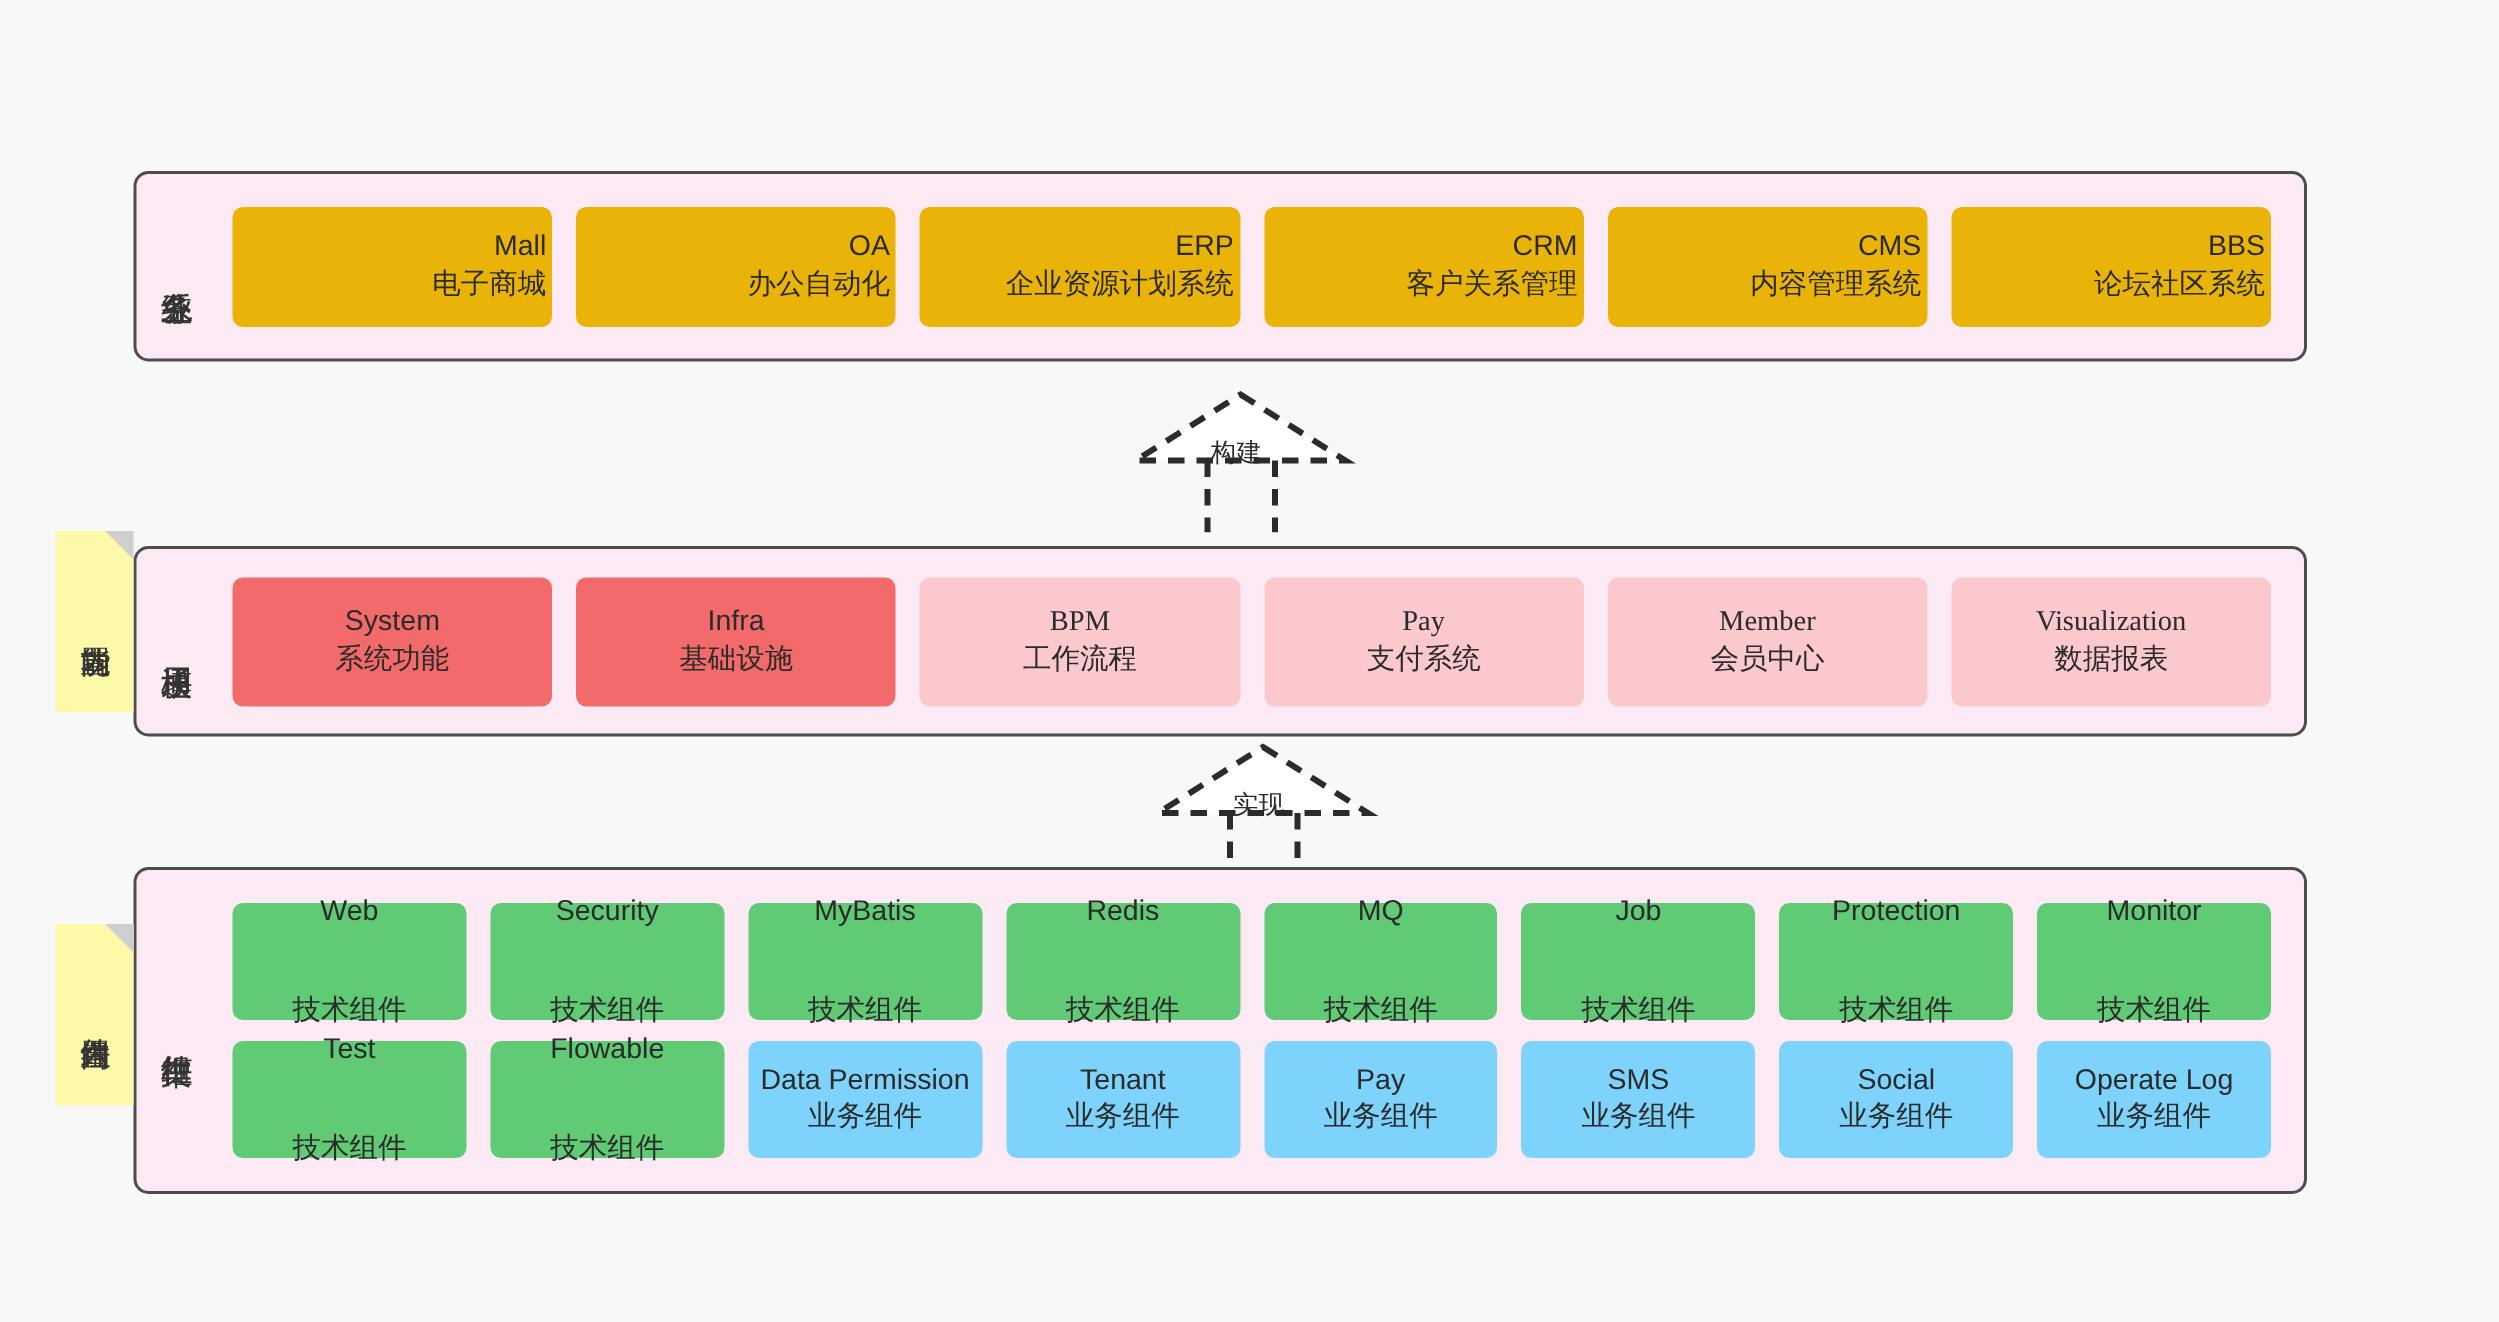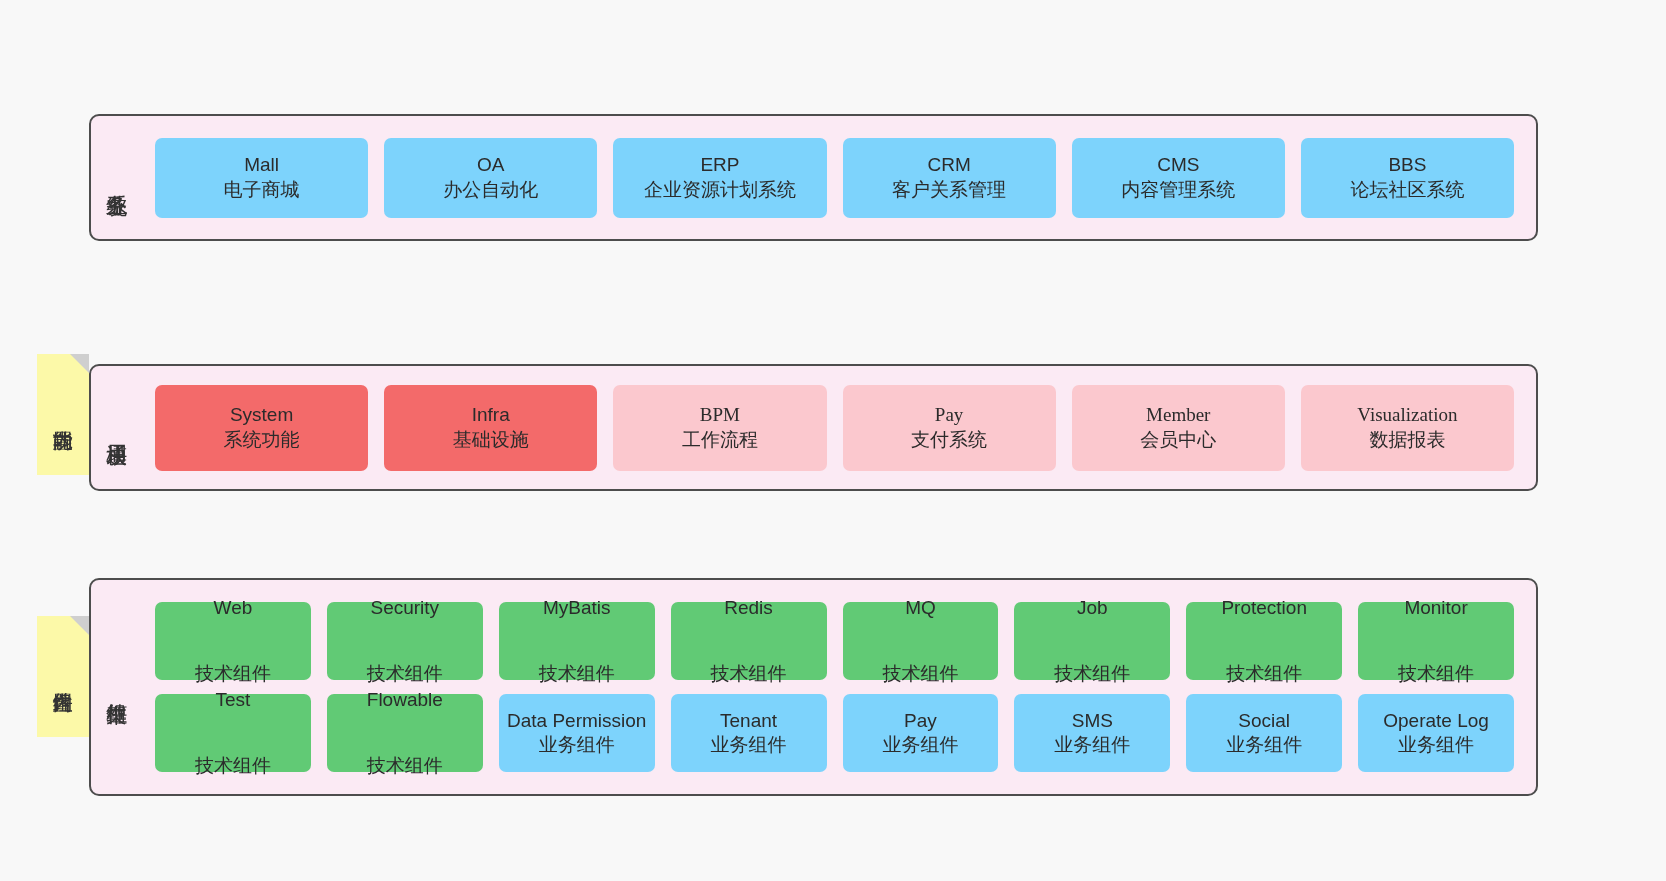--- a/index.html
+++ b/index.html
@@ -69,21 +69,21 @@
     justify-content: center;
     text-align: center;
     font-size: 19px;
     line-height: 1.28;
     color: #2b2b2b;
     padding: 6px 4px;
   }
   .card .ln1 { display: block; }
   .card .ln2 { display: block; }
 
-  .biz   { background: #7dd3fc; height: 80px; }
+  .biz   { background: #eab308; height: 80px; align-items: flex-end; }
   .mod-strong { background: #f36a6a; height: 86px; }
   .mod-soft   { background: #fbc8ce; height: 86px; font-family: Liberation Serif, serif; }
   .tech  { background: #61ca75; height: 78px; gap: 41px; }
   .bizc  { background: #7dd3fc; height: 78px; }
 
   
   .note {
     position: absolute;
     width: 52px;
     background: #fcf9a8;
@@ -145,20 +145,29 @@
           <span class="ln1">CMS</span>
           <span class="ln2">内容管理系统</span>
         </div>
         <div class="card biz">
           <span class="ln1">BBS</span>
           <span class="ln2">论坛社区系统</span>
         </div>
       </div>
   </div>
 
+  <div class="connector" id="conn-1" style="left:755px; top:255px; width:150px; height:100px;">
+    <svg width="150" height="100" viewBox="0 0 150 100" aria-hidden="true">
+
+      <polygon points="72,8 142,52 2,52" fill="#ffffff" stroke="#2b2b2b" stroke-width="4" stroke-dasharray="11 8" stroke-linejoin="miter"></polygon>
+
+      <path d="M50,52 L50,100 M95,52 L95,100" fill="none" stroke="#2b2b2b" stroke-width="4" stroke-dasharray="11 8"></path>
+    </svg>
+    <span class="conn-label" style="left:52px; top:35px;">构建</span>
+  </div>
 
   <div class="note" style="left:37px; top:354px; height:121px;">
     <span class="fold"></span>
     <span>内置功能</span>
   </div>
 
   <div class="layer" id="layer-modules" style="left:89px; top:364px; width:1449px; height:127px;">
     <div class="layer-label">通用模块</div>
     <div class="layer-body" id="modules-body">
         <div class="card mod-strong">
@@ -181,20 +190,27 @@
           <span class="ln1">Member</span>
           <span class="ln2">会员中心</span>
         </div>
         <div class="card mod-soft">
           <span class="ln1">Visualization</span>
           <span class="ln2">数据报表</span>
         </div>
       </div>
   </div>
 
+  <div class="connector" id="conn-2" style="left:770px; top:490px; width:150px; height:88px;">
+    <svg width="150" height="88" viewBox="0 0 150 88" aria-hidden="true">
+      <polygon points="72,8 142,52 2,52" fill="#ffffff" stroke="#2b2b2b" stroke-width="4" stroke-dasharray="11 8" stroke-linejoin="miter"></polygon>
+      <path d="M50,52 L50,88 M95,52 L95,88" fill="none" stroke="#2b2b2b" stroke-width="4" stroke-dasharray="11 8"></path>
+    </svg>
+    <span class="conn-label" style="left:52px; top:35px;">实现</span>
+  </div>
 
   <div class="note" style="left:37px; top:616px; height:121px;">
     <span class="fold"></span>
     <span>内置组件</span>
   </div>
 
   <div class="layer" id="layer-framework" style="left:89px; top:578px; width:1449px; height:218px;">
     <div class="layer-label">框架组件</div>
     <div class="layer-body two-rows">
       <div class="row" id="framework-row1">

